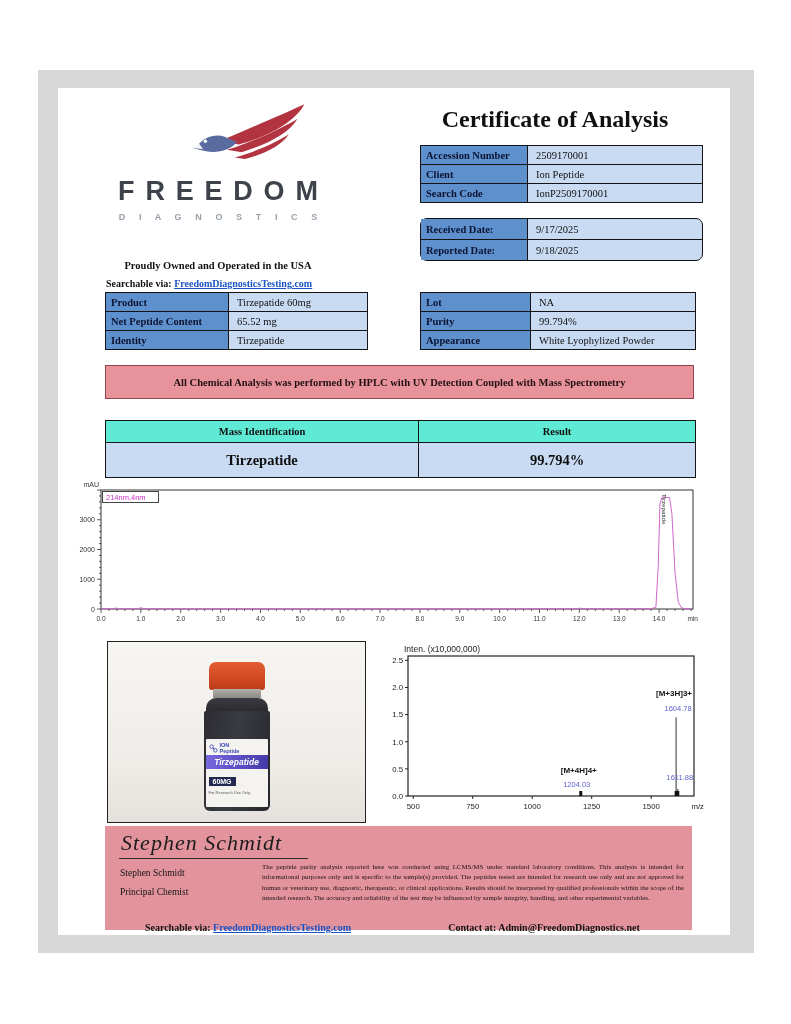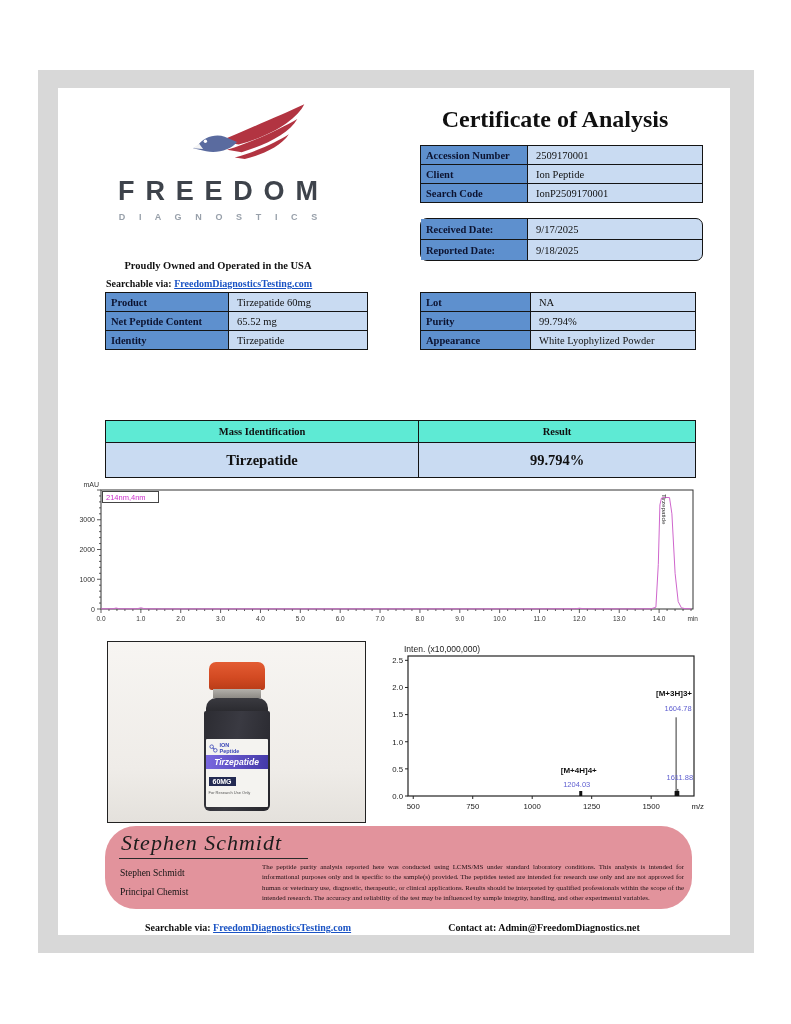--- a/index.html
+++ b/index.html
@@ -74,21 +74,21 @@
   .ion-text{font-family:"Liberation Sans",sans-serif;font-weight:bold;font-size:5.5px;
     color:#3d49b8;line-height:1.1;margin-left:2px;}
   .vial-band{margin:1px 0;background:linear-gradient(100deg,#7a68e0,#4339a8);color:#fff;
     font-family:"Liberation Sans",sans-serif;font-weight:bold;font-style:italic;font-size:8.5px;
     text-align:center;padding:2px 0;}
   .vial-dose{display:inline-block;margin:2px 0 0 3px;background:#232a52;color:#fff;
     font-family:"Liberation Sans",sans-serif;font-weight:bold;font-size:7px;padding:1px 4px;}
   .vial-fine{font-family:"Liberation Sans",sans-serif;font-size:4px;color:#555;margin:2px 3px 0;}
 
   
-  .sig-box{left:47px;top:738px;width:587px;height:83px;background:#e2939c;border-radius:31px;}
+  .sig-box{left:47px;top:738px;width:587px;height:104px;background:#e2939c;}
   .sig-script{position:absolute;left:14px;top:4px;font-style:italic;font-size:22px;color:#1c1c1c;
     border-bottom:1.5px solid #2a2a2a;padding:0 26px 2px 2px;letter-spacing:1px;}
   .sig-name{position:absolute;left:15px;top:42px;font-size:9.5px;color:#141414;}
   .sig-role{position:absolute;left:15px;top:61px;font-size:9.5px;color:#141414;}
   .sig-coa{position:absolute;left:240px;top:6px;width:340px;text-align:center;
     font-weight:bold;font-size:17px;color:#0d0d0d;}
   .sig-disc{position:absolute;left:157px;top:36px;width:422px;font-size:6.9px;line-height:1.5;
     text-align:justify;color:#201015;}
 
   
@@ -170,20 +170,21 @@
           <div class="kvrow">
             <div class="kvlabel">Purity</div>
             <div class="kvvalue">99.794%</div>
           </div>
           <div class="kvrow">
             <div class="kvlabel">Appearance</div>
             <div class="kvvalue">White Lyophylized Powder</div>
           </div>
         </div>
 
+      <div class="abs banner">All Chemical Analysis was performed by HPLC with UV Detection Coupled with Mass Spectrometry</div>
 
       <div class="abs mass-table">
         <div class="mass-hrow">
           <div class="mass-c1">Mass Identification</div>
           <div class="mass-c2">Result</div>
         </div>
         <div class="mass-drow">
           <div class="mass-c1">Tirzepatide</div>
           <div class="mass-c2">99.794%</div>
         </div>

